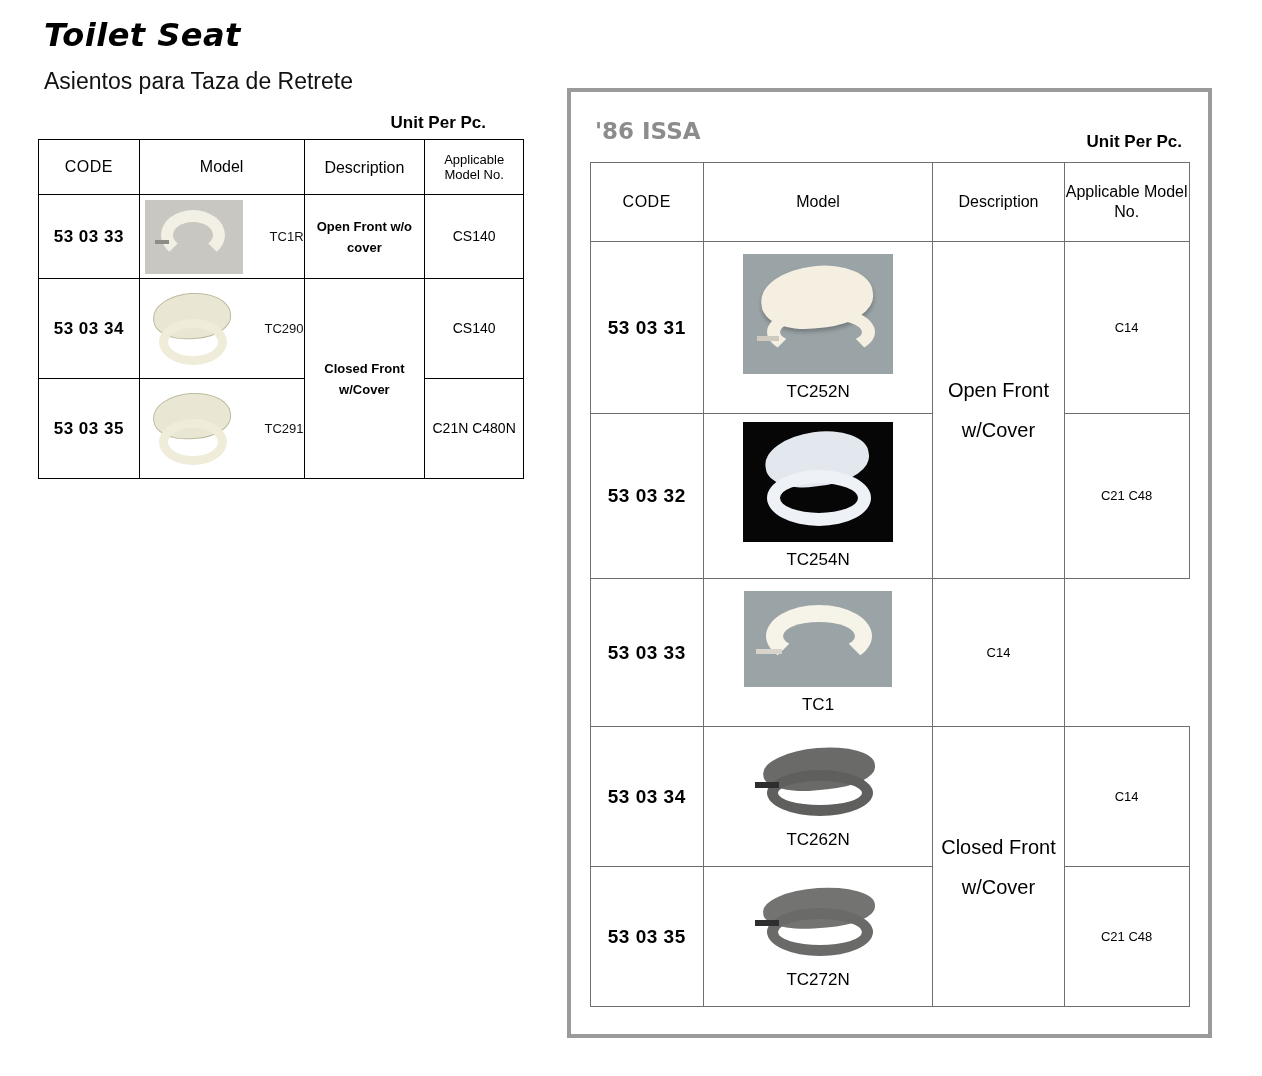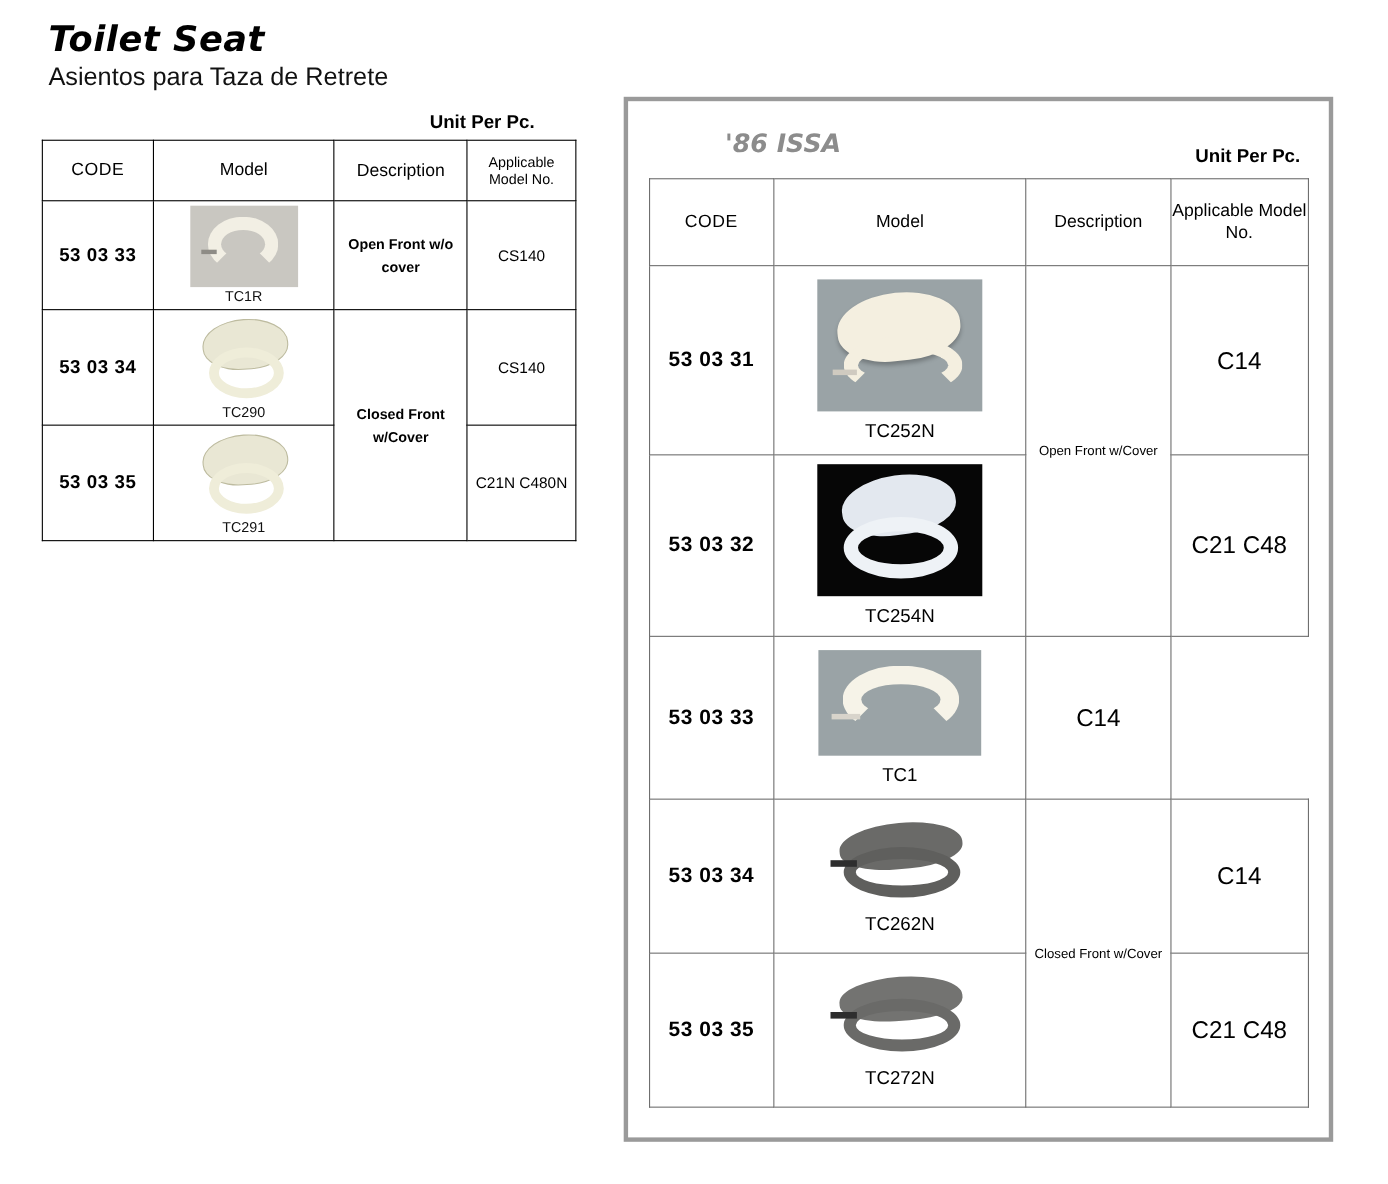--- a/index.html
+++ b/index.html
@@ -12,21 +12,21 @@
     overflow:hidden;
   }
 
   
   #left-panel{position:absolute;left:38px;top:16px;width:500px;}
 
   .title{
     font-family:"DejaVu Sans", sans-serif;
     font-size:32px;font-weight:bold;font-style:italic;
     letter-spacing:.5px;
-    margin:0 0 2px 6px;
+    margin:0 0 14px 6px;
   }
   .subtitle-es{font-size:23px;margin:0 0 2px 6px;color:#111;}
   .subtitle-cn{font-size:17px;margin:0 0 3px 6px;letter-spacing:4px;}
   .subtitle-ru{font-size:16px;margin:0 0 2px 6px;color:#111;}
 
   .unit-left{
     text-align:right;font-size:17px;font-weight:bold;
     width:448px;margin-top:18px;margin-bottom:6px;
   }
 
@@ -44,54 +44,54 @@
     font-weight:normal;
     font-size:16px;
     height:46px;
   }
   #left-table thead th.small{font-size:13px;line-height:15px;}
   .code-cell{font-size:17px;font-weight:bold;letter-spacing:.5px;width:100px;}
   .model-cell{width:164px;padding:4px 0 !important;}
   .desc-cell{width:120px;font-size:13px;font-weight:bold;line-height:21px;}
   .appl-cell{width:98px;font-size:14px;line-height:19px;}
 
-  .model-wrap{position:relative;display:flex;align-items:center;justify-content:flex-start;gap:1px;flex-direction:column;}
+  .model-wrap{position:relative;display:flex;align-items:center;justify-content:flex-start;gap:22px;}
   .model-label-l{font-size:13px;color:#111;}
 
   
   #right-panel{
     position:absolute;left:567px;top:88px;
     width:645px;height:950px;
     border:4px solid #9a9a9a;
     background:#fff;
     box-sizing:border-box;
   }
   .issa{
     font-family:"DejaVu Sans", sans-serif;
-    font-style:italic;font-weight:bold;font-size:23px;
+    font-weight:bold;font-size:23px;
     color:#8c8c8c;
-    margin:26px 0 0 88px;
+    margin:26px 0 0 24px;
   }
   .unit-right{
     text-align:right;font-size:17px;font-weight:bold;
     margin:-12px 26px 10px 0;
   }
 
   #right-table{width:600px;margin:0 auto;border-collapse:collapse;}
   #right-table td,#right-table th{
     border:1px solid #6f6f6f;
     padding:0;text-align:center;vertical-align:middle;
   }
   #right-table thead th{
     font-weight:normal;font-size:16px;height:62px;line-height:20px;
   }
   .r-code{width:118px;font-size:19px;font-weight:bold;letter-spacing:.5px;}
   .r-model{width:235px;padding:8px 0 !important;}
-  .r-desc{width:135px;font-size:12px;line-height:40px;}
-  .r-appl{width:128px;font-size:22px;line-height:26px;}
+  .r-desc{width:135px;font-size:20px;line-height:40px;}
+  .r-appl{width:128px;font-size:13px;line-height:26px;}
   .r-model-label{font-size:17px;margin-top:8px;}
 
   .seat-img{position:relative;display:block;margin:0 auto;}
 
   
   .img-a{width:98px;height:74px;background:#c9c7c1;}
   .img-a .ring{
     position:absolute;left:16px;top:10px;width:64px;height:50px;
     border:12px solid #f2efe4;border-radius:50%/50%;
     box-sizing:border-box;border-bottom-color:transparent;

